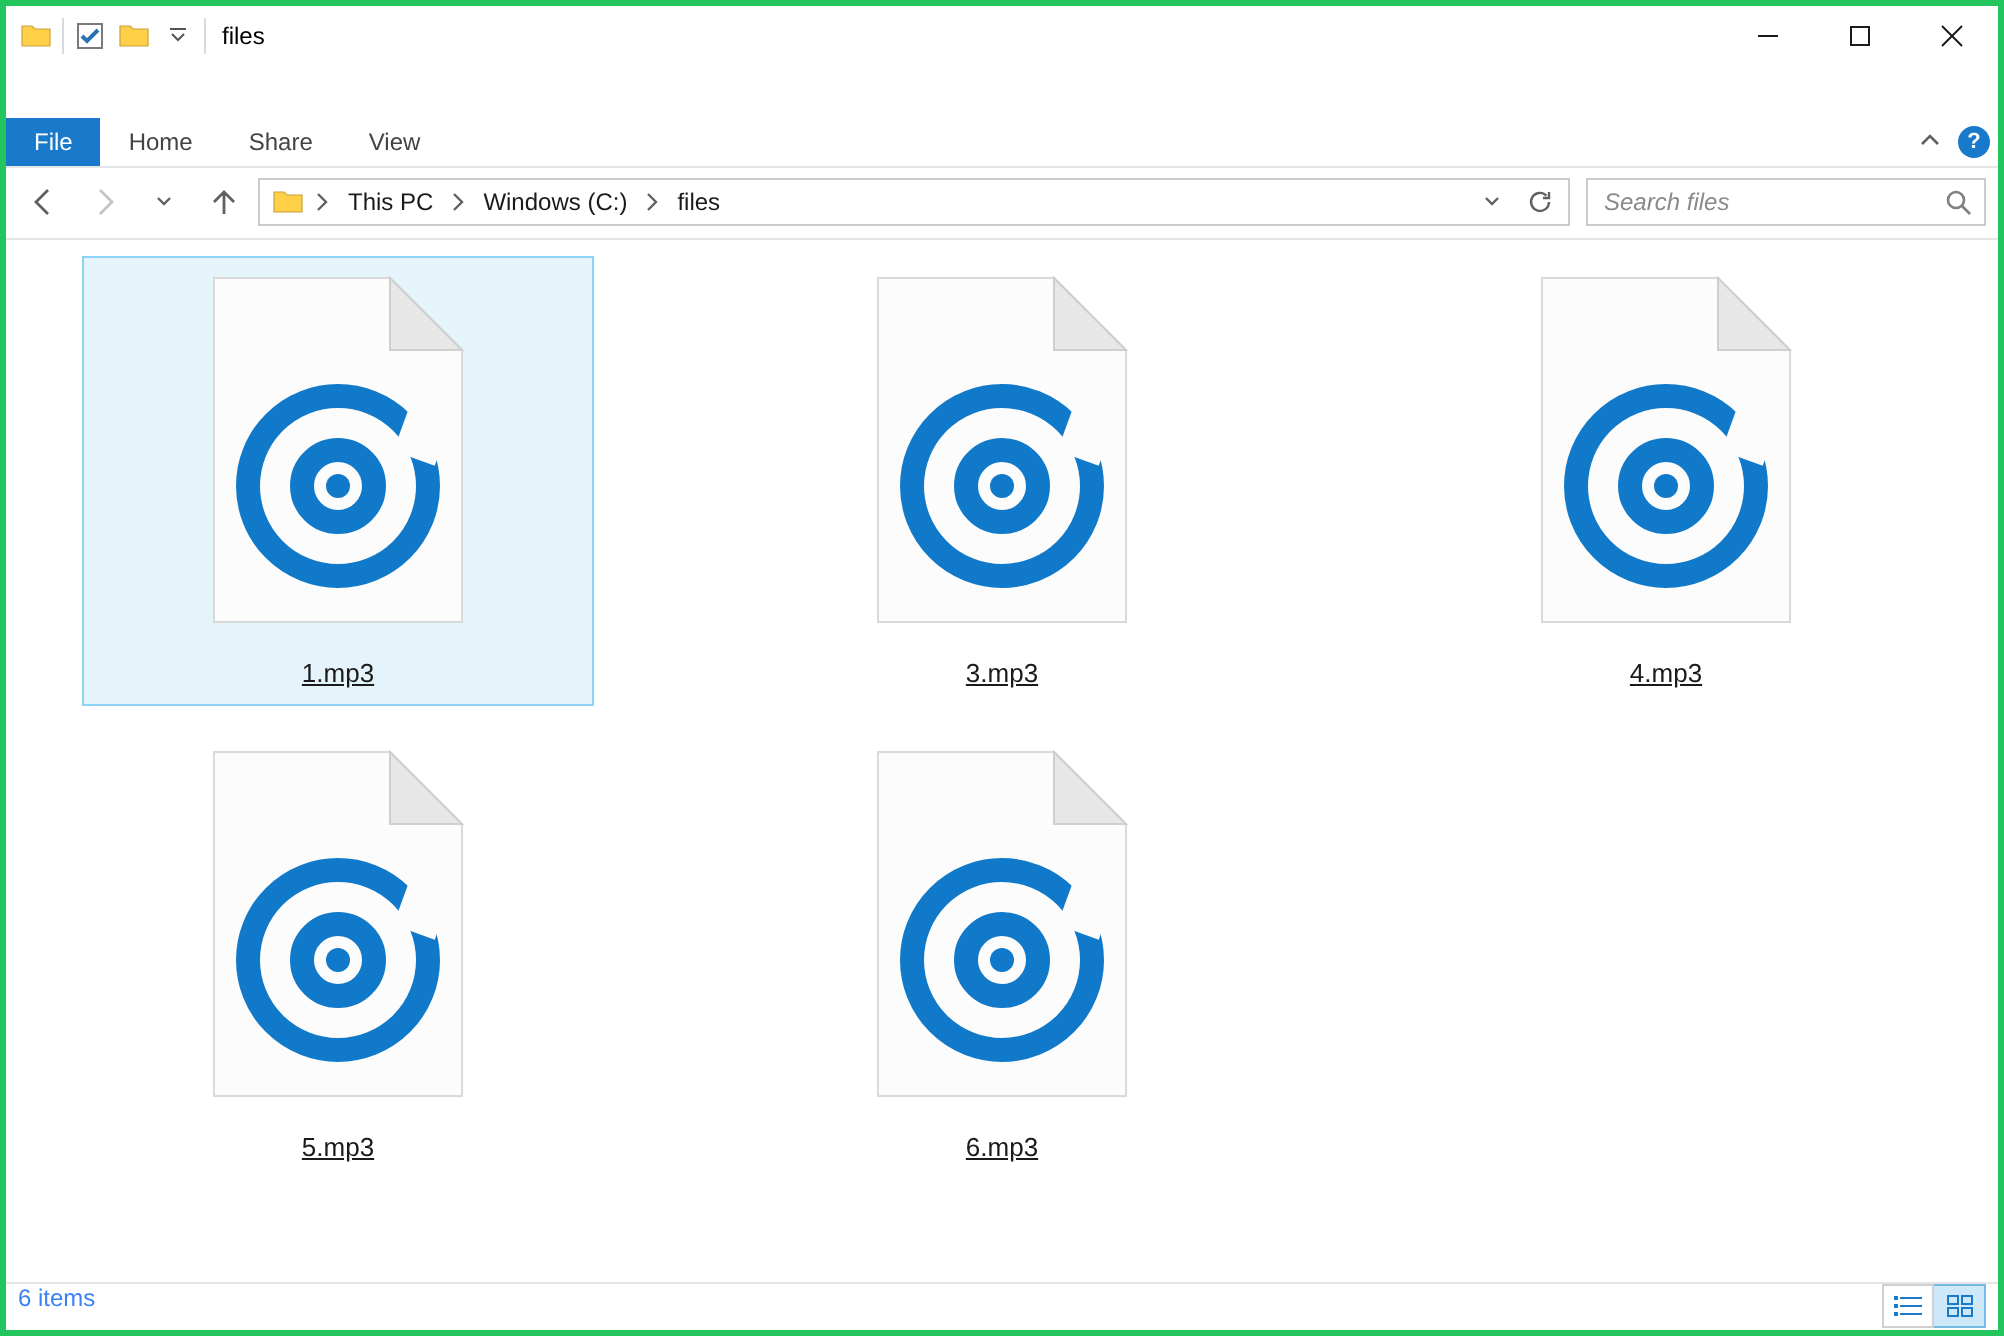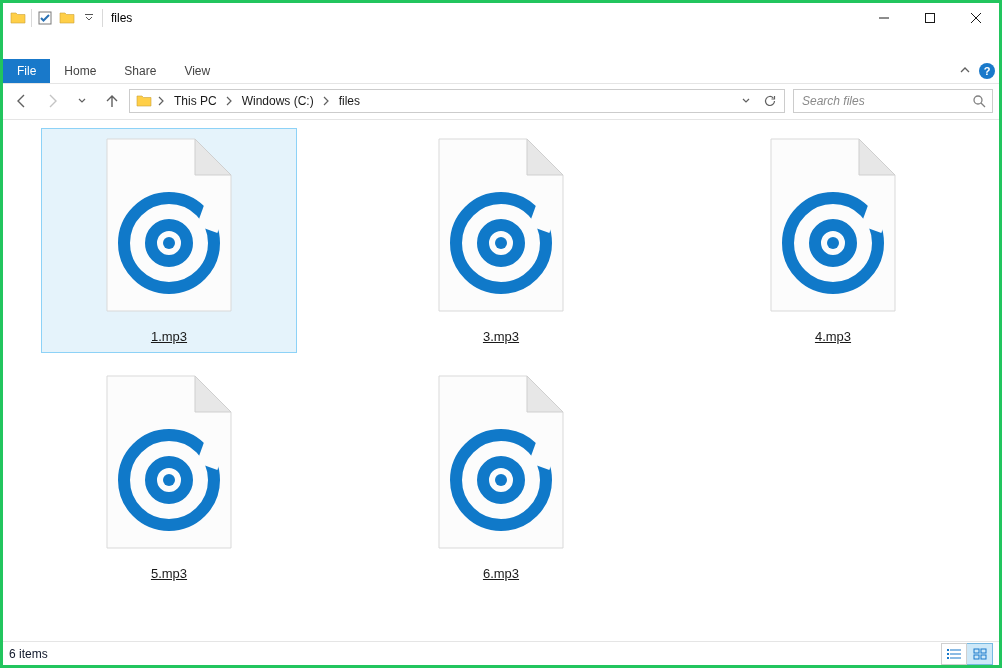--- a/index.html
+++ b/index.html
@@ -40,21 +40,21 @@
 
   
   .content { flex:1; overflow:auto; background:#fff; }
   .grid { display:grid; grid-template-columns:repeat(3,1fr); justify-items:center; padding:8px 0 16px 0; row-gap:12px;text-decoration:underline; }
   .item { width:256px; display:flex; flex-direction:column; align-items:center; padding:6px 0 8px 0; border:1px solid transparent; }
   .item.selected { border:1px solid #8dd2f7; background:#e5f3fb; }
   .file-icon { width:140px; height:180px; position:relative; }
   .item-label { margin-top:14px; font-size:13px; text-align:center;}
 
   
-  .status-bar { height:24px; border-top:1px solid #e5e5e5; background:#fff; display:flex; align-items:center; padding:0 6px; font-size:12px; color:#0f172a; }
+  .status-bar { height:24px; border-top:1px solid #e5e5e5; background:#fff; display:flex; align-items:flex-start; padding:0 6px; font-size:12px; color:#3b82f6; }
   .status-right { margin-left:auto; display:flex; align-items:center; gap:0; }
   .view-btn { width:26px; height:22px; border:1px solid #d0d0d0; display:flex; align-items:center; justify-content:center; }
   .view-btn + .view-btn{ border-left:none;}
   .view-btn.active { background:#cde8f8; border-color:#77b9e2; }
 
 </style>
 </head>
 <body>
 
 <div id="root">

